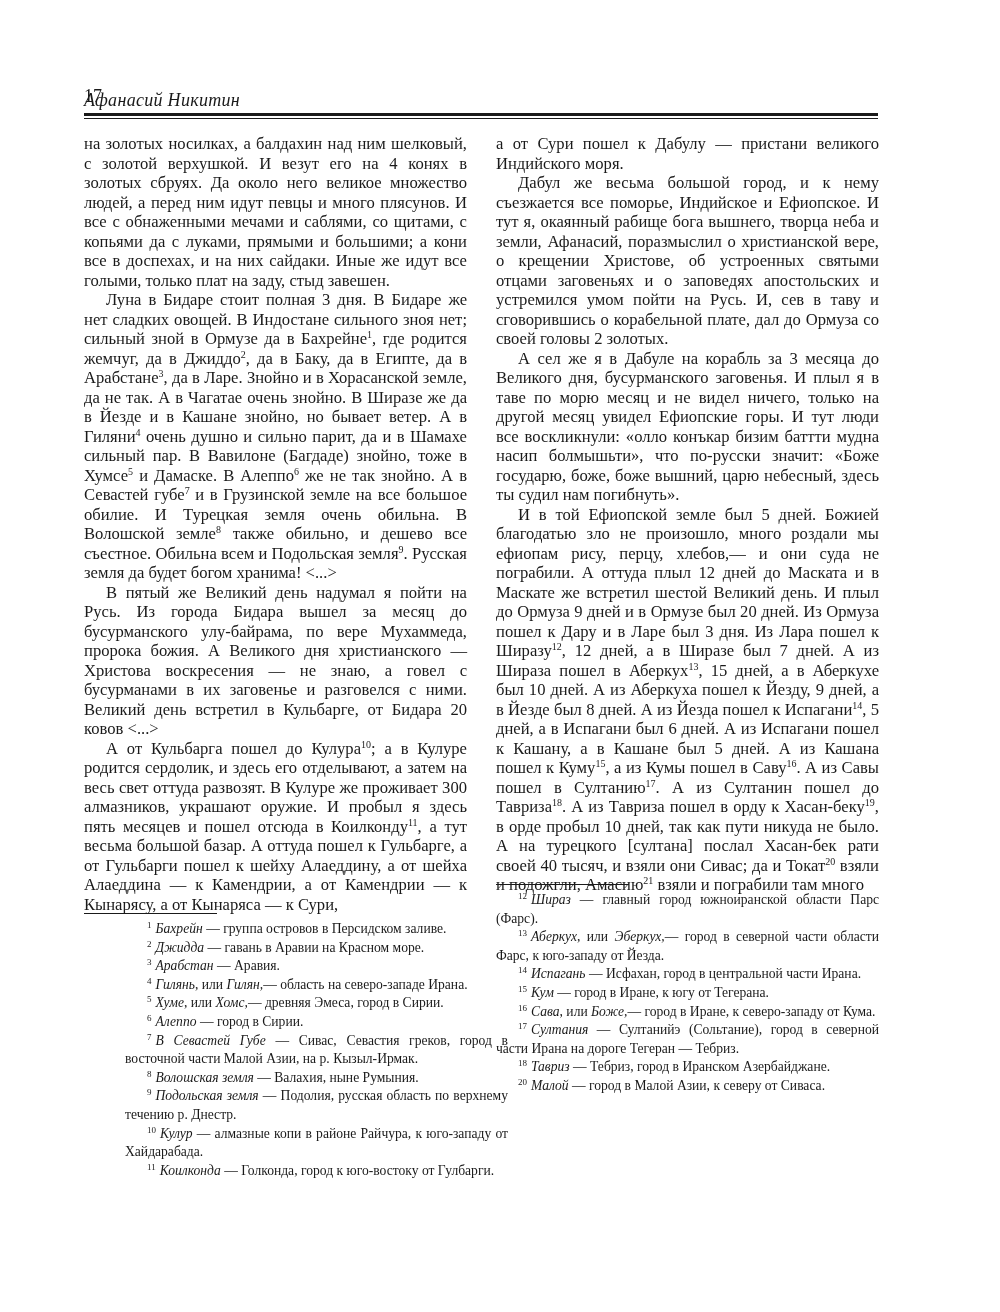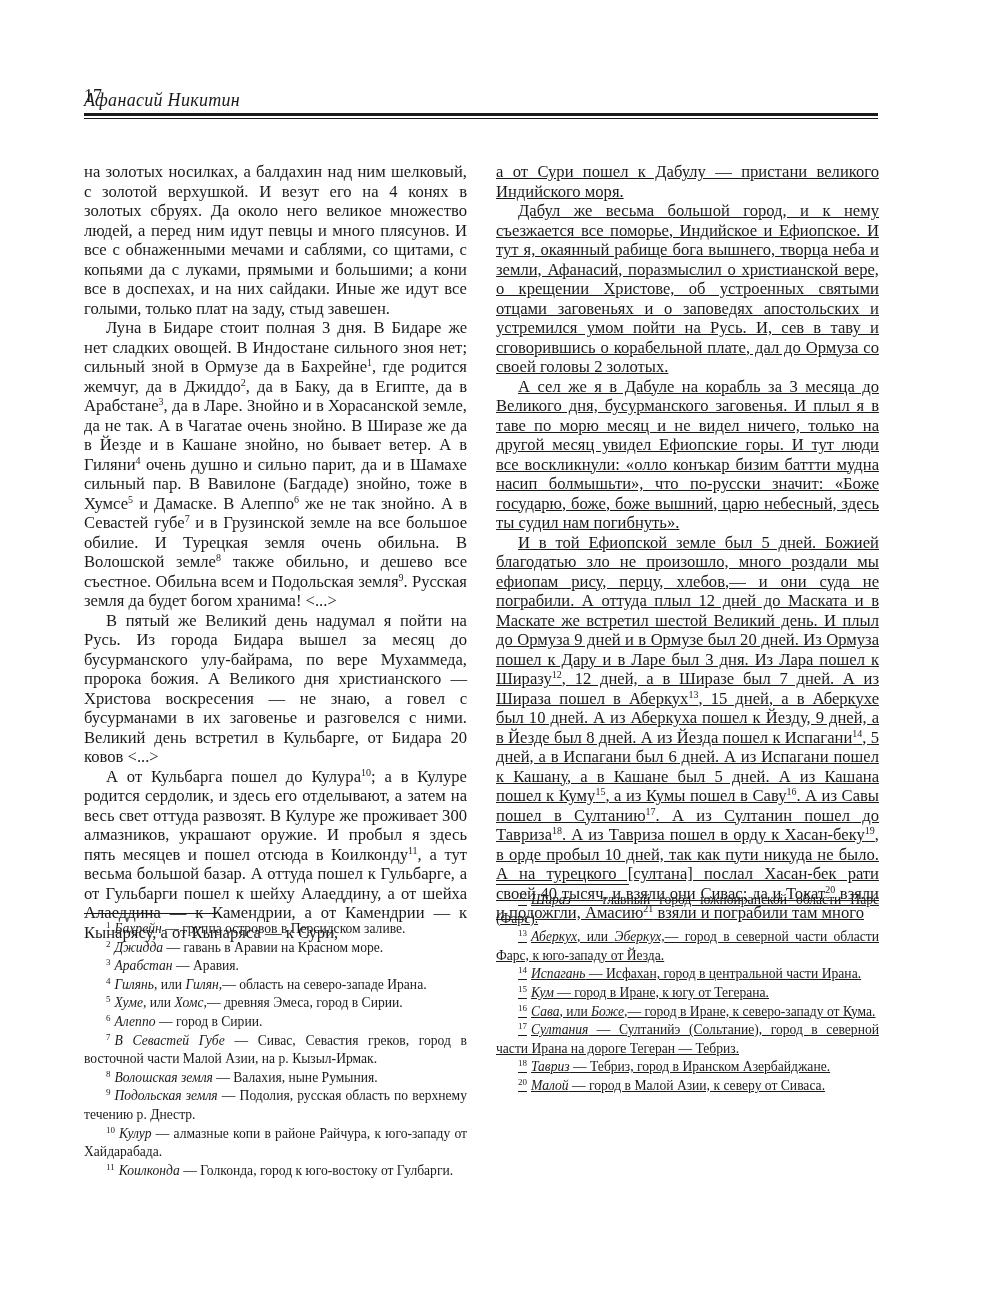--- a/index.html
+++ b/index.html
@@ -9,31 +9,31 @@
     overflow: hidden;
   }
   .header { position: absolute; left: 84px; top: 86px; width: 794px; height: 24px; }
   .page-num { position: absolute; left: 0; top: 0; font-size: 18px; }
   .running-title { position: absolute; left: 0; right: 0; top: 4px; text-align: left; font-style: italic; font-size: 18px; letter-spacing: 0.3px; }
   .rule-thick { position: absolute; left: 84px; top: 113px; width: 794px; height: 3px; background: #1a1a1a; }
   .rule-thin { position: absolute; left: 84px; top: 118px; width: 794px; height: 1px; background: #1a1a1a; }
 
   .col { position: absolute; width: 383px; }
   .col-left { left: 84px; }
-  .col-right { left: 496px; text-decoration: underline; }
-  .body-text { top: 134px; font-size: 16.6px; line-height: 19.5px; text-align: justify; hyphens: manual; margin-top: 28px; }
+  .col-right { left: 496px; }
+  .body-text { top: 134px; font-size: 16.6px; line-height: 19.5px; text-align: justify; hyphens: manual; }
   .body-text p { margin: 0; text-indent: 0; }
   .body-text p.ind { text-indent: 22px; }
   sup { font-size: 10px; line-height: 0; vertical-align: 6px; }
 
   .fn-rule { position: absolute; height: 1px; background: #1a1a1a; width: 133px; }
   .fn-left-rule { left: 84px; top: 913px; }
   .fn-right-rule { left: 496px; top: 884px; }
   .footnotes { font-size: 13.6px; line-height: 18.6px; text-align: justify; }
-  .fn-left { top: 920px; }
+  .fn-left { top: 920px; margin-left: 41px; }
   .fn-right { top: 891px; }
   .fn { margin: 0; text-indent: 22px; }
   .fn .num { font-size: 9px; vertical-align: 5px; line-height: 0; margin-right: 4px; }
   .fn .term { font-style: italic; }
 </style>
 </head>
 <body>
 
 <div class="header">
   <span class="page-num">17</span>

